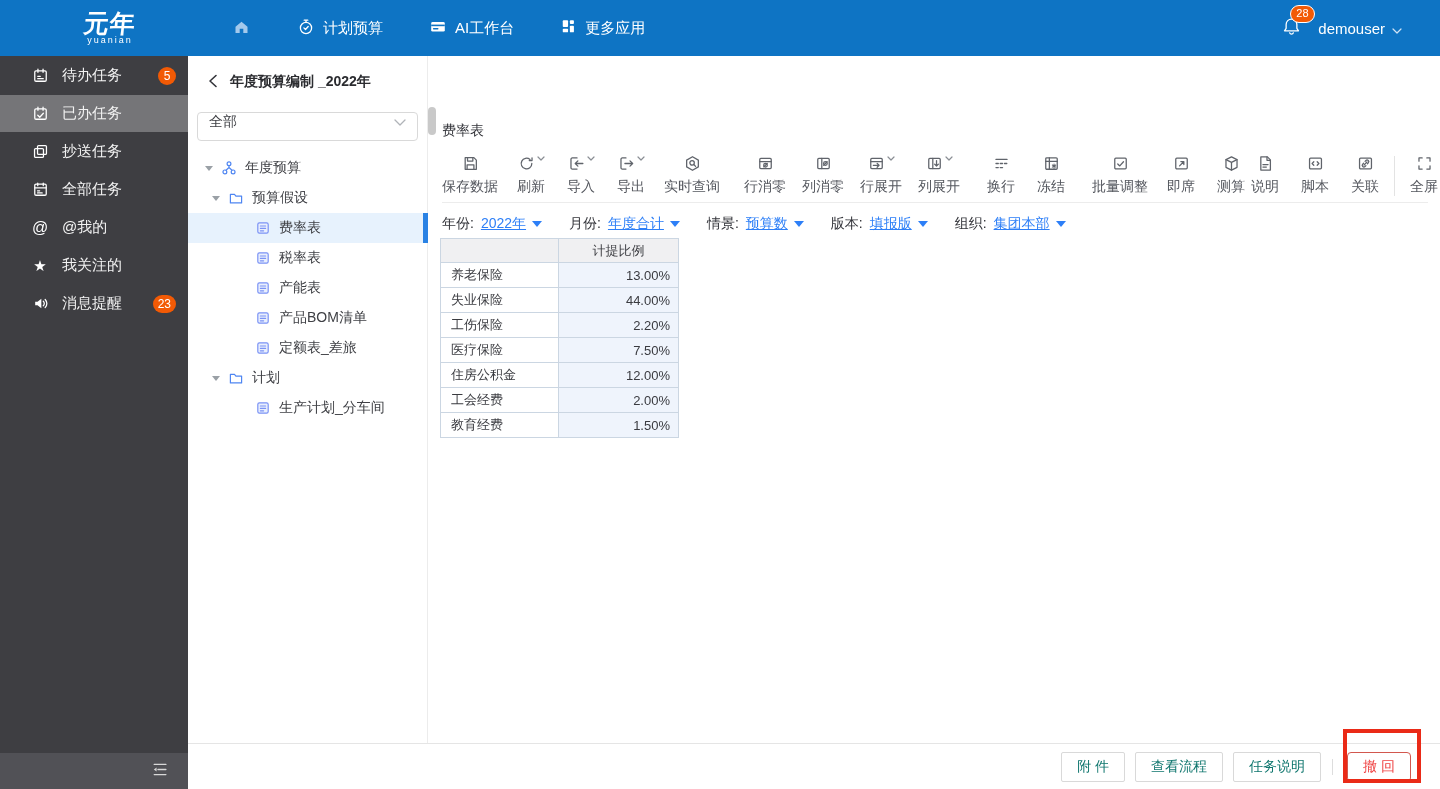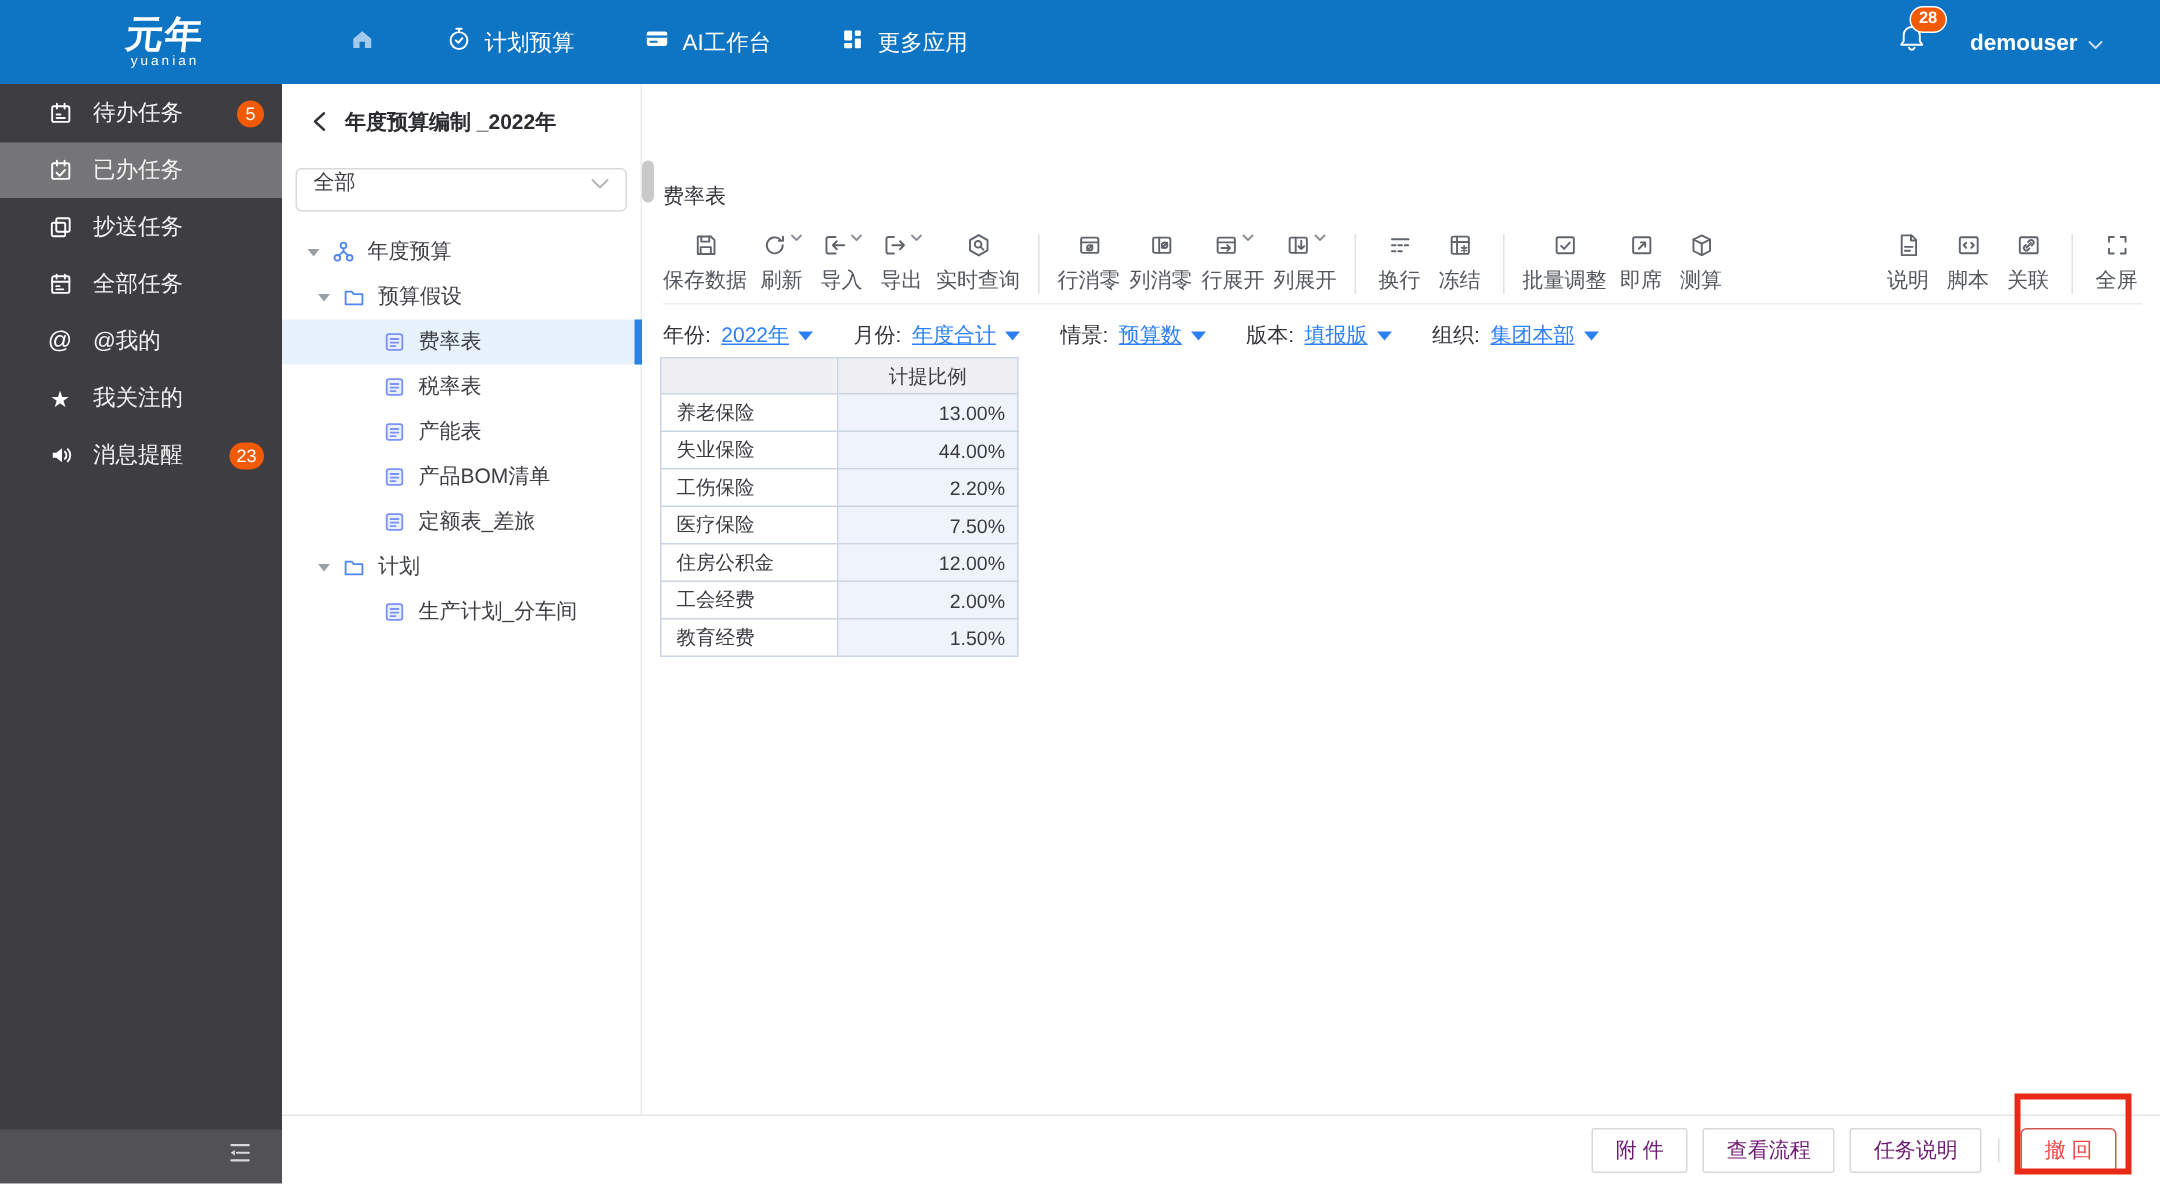--- a/index.html
+++ b/index.html
@@ -6,21 +6,21 @@
   html,body { width:1440px; height:789px; overflow:hidden; }
   body { font-family:"Liberation Sans","DejaVu Sans",sans-serif; background:#fff; position:relative; }
 
   
   .topnav { position:absolute; left:0; top:0; width:1440px; height:56px; background:#0e74c4; display:flex; align-items:center; color:#fff; z-index:10; }
   .logo { margin-left:84px; text-align:center; cursor:pointer; }
   .logo-title { font-size:25px; font-weight:bold; letter-spacing:1px; transform:skewX(-6deg); line-height:22px; }
   .logo-sub { font-size:9px; letter-spacing:2px; margin-top:1px; }
   .nav { display:flex; margin-left:96px; gap:46px; align-items:center; font-size:15px; }
   .nav-item { display:flex; gap:8px; align-items:center; cursor:pointer; height:56px; }
-  .nav-right { margin-left:auto; display:flex; margin-right:38px; gap:28px;font-weight:bold; }
+  .nav-right { margin-left:auto; display:flex; margin-right:38px; gap:16px; }
   .bell-wrap { position:relative; cursor:pointer; }
   .nav-badge { position:absolute; top:-11px; left:9px; min-width:22px; height:18px; padding:0 5px; background:#f25a05; border:1.5px solid #fff; border-radius:10px; font-size:11px; line-height:15px; text-align:center; }
   .user { font-size:15px; display:flex; align-items:center; gap:7px; cursor:pointer; }
 
   
   .sidebar { position:absolute; left:0; top:56px; bottom:0; width:188px; background:#3e3e42; z-index:5; }
   .side-item { height:37px; display:flex; align-items:center; padding-left:30px; color:#f2f2f2; font-size:15px; position:relative; cursor:pointer; margin-top:1px; }
   .side-item.selected { background:#757578; }
   .side-icon { width:20px; margin-right:12px; display:flex; justify-content:center; color:#fff; }
   .side-badge { position:absolute; right:12px; min-width:18px; height:18px; padding:0 5px; background:#f25a05; border-radius:10px; font-size:12px; line-height:18px; text-align:center; color:#fff; }
@@ -37,21 +37,21 @@
   .tnode.selected { background:#e7f2fd; }
   .tnode.selected::after { content:''; position:absolute; right:-1px; top:0; width:5px; height:100%; background:#2a82e4; }
   .tcaret { width:0; height:0; border-left:4.5px solid transparent; border-right:4.5px solid transparent; border-top:5.5px solid #9aa0a6; margin-right:8px; }
   .tico { display:flex; margin-right:8px; }
 
   
   .main { position:absolute; left:428px; top:56px; right:0; bottom:46px; background:#fff; }
   .scroll-thumb { position:absolute; left:0; top:51px; width:8px; height:28px; background:#c9c9c9; border-radius:4px; cursor:pointer; }
   .sheet-title { position:absolute; left:14px; top:66px; font-size:14px; color:#33343a; }
   .toolbar { position:absolute; left:14px; right:12px; top:99px; height:48px; display:flex; align-items:flex-start; border-bottom:1px solid #ececec; }
-  .tgroup { display:flex; gap:6px; }
+  .tgroup { display:flex; gap:16px; }
   .tsep { width:1px; background:#e3e3e3; height:40px; margin:1px 12px 0 12px; }
   .tbtn { display:flex; flex-direction:column; align-items:center; gap:5px; cursor:pointer; min-width:34px; }
   .ticon { height:18px; display:flex; align-items:flex-start; color:#60646b; position:relative; }
   .ticon .cdown { margin-left:2px; margin-top:1px; }
   .tlabel { font-size:14px; color:#54575e; white-space:nowrap; }
   .tright { margin-left:auto; display:flex; }
   .si { fill:none; stroke:currentColor; stroke-width:1.2; stroke-linecap:round; stroke-linejoin:round; }
 
   .filters { position:absolute; left:14px; top:159px; display:flex; gap:27px; align-items:center; font-size:14px; color:#33343a; }
   .filter { display:flex; align-items:center; cursor:pointer; }
@@ -61,21 +61,21 @@
   .table-wrap { position:absolute; left:12px; top:182px; }
   table.sheet { border-collapse:collapse; font-size:13px; }
   table.sheet th, table.sheet td { border:1px solid #cbd6e2; }
   table.sheet th { width:120px; height:24px; background:#f0f0f2; font-weight:normal; color:#3c3d42; text-align:center; }
   table.sheet th.corner { width:118px; }
   td.tname { width:118px; height:25px; background:#fff; color:#3a3b40; text-align:left; padding-left:10px; }
   td.tval { width:120px; background:#eff4fc; color:#3a3b40; text-align:right; padding-right:8px; }
 
   
   .footer { position:absolute; left:188px; right:0; bottom:0; height:46px; background:#fff; border-top:1px solid #e5e5e5; display:flex; align-items:center; justify-content:flex-end; padding-right:29px; gap:10px; }
-  .fbtn { height:30px; padding:0 15px; border:1px solid #d9d9d9; border-radius:2px; background:#fff; font-size:14px; color:#701a75; display:flex; align-items:center; cursor:pointer; white-space:nowrap; }
+  .fbtn { height:30px; padding:0 15px; border:1px solid #d9d9d9; border-radius:2px; background:#fff; font-size:14px; color:#0f766e; display:flex; align-items:center; cursor:pointer; white-space:nowrap; }
   .fdivider { width:1px; height:16px; background:#ddd; margin:0 1px; }
   .fbtn.recall { color:#ef4444; border-color:#d2574e; border-radius:4px; margin-left:3px; }
   .annotation { position:absolute; left:1343px; top:729px; width:78px; height:54px; border:4px solid #ea2a17; z-index:50; pointer-events:none; }
 </style>
 </head>
 <body>
 
 <div class="topnav">
   <div class="logo">
     <div class="logo-title">元年</div>

